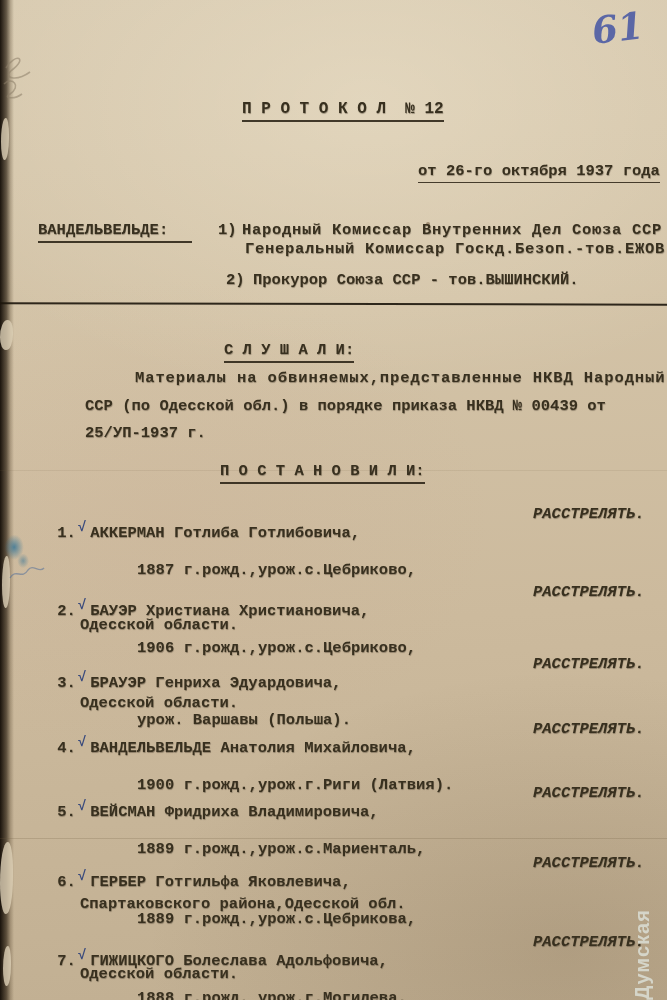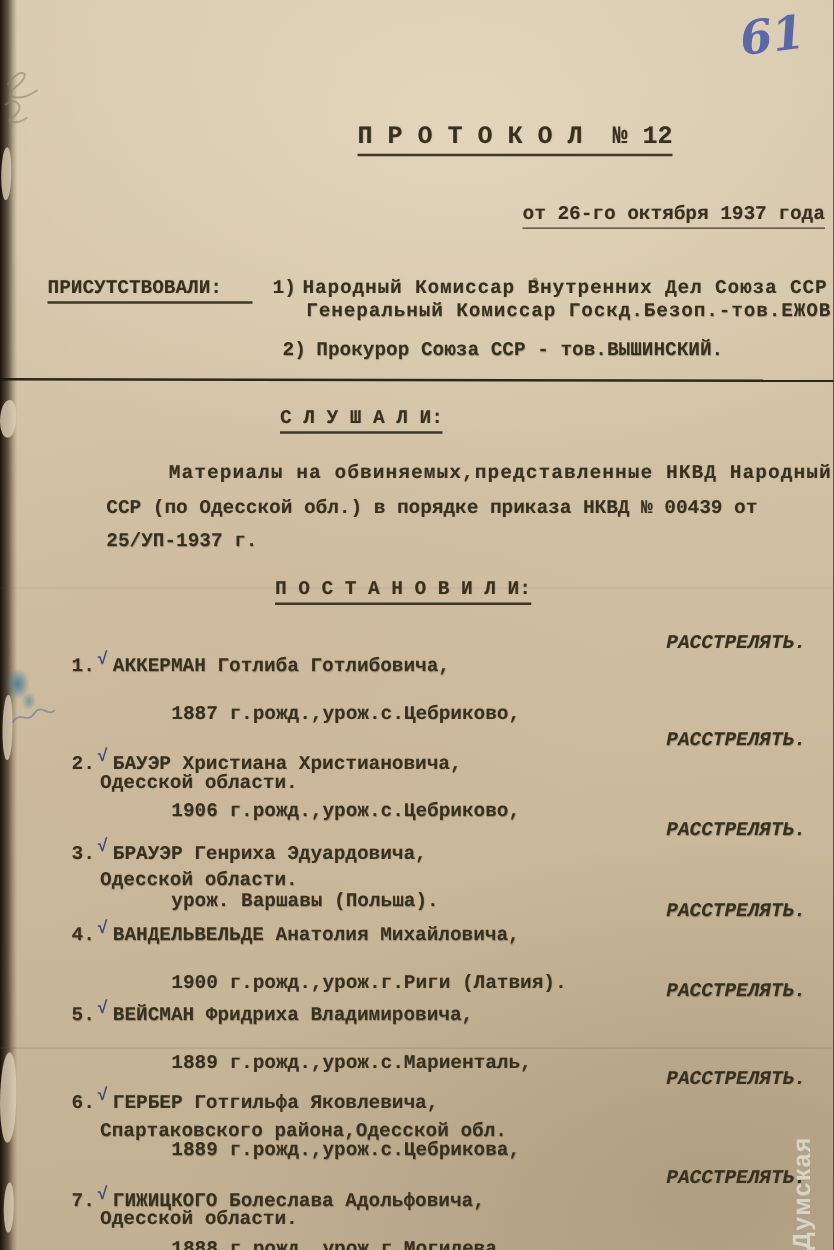--- a/index.html
+++ b/index.html
@@ -34,35 +34,35 @@
   .t {
     position:absolute; color:#38301f; font-weight:bold;
     font-size:15.5px; line-height:19px; white-space:pre;
     text-shadow:0.4px 0.5px 0.7px rgba(56,46,32,0.38);
   }
   .u { border-bottom:2px solid rgba(42,34,20,0.88); padding-bottom:2px; }
   .u1 { border-bottom:1.5px solid rgba(42,34,20,0.85); padding-bottom:2px; }
   .wide { letter-spacing:0.7px; }
   .wider { letter-spacing:0.9px; }
 
-  .title { left:242px; top:100px; font-size:20px;margin-left:44px; }
+  .title { left:242px; top:100px; font-size:16px; }
   .date  { left:418px; top:162px; }
 
   .att-label { left:38px;  top:221px; }
   .att-label .u { padding-right:24px; }
   .att-num1  { left:218px; top:221px; }
   .att-l1a   { left:242px; top:221px; }
   .att-l1b   { left:245px; top:240px; }
   .att-num2  { left:226px; top:271px; }
   .att-l2a   { left:253px; top:271px; }
 
   .rule { position:absolute; left:0; right:0; top:303px; height:2px;
           background:rgba(28,21,11,0.9); transform:rotate(0.12deg); }
 
-  .heard-h    { left:224px; top:325px; }
+  .heard-h    { left:224px; top:341px; }
   .para1 { left:135px; top:369px; }
   .para2 { left:85px;  top:397px; }
   .para3 { left:85px;  top:424px; }
   .resolved-h { left:220px; top:462px; }
 
   .entry { position:absolute; left:20px; right:0; color:#38301f; font-weight:bold;
            font-size:15.5px; line-height:18.5px; white-space:pre;
            text-shadow:0.4px 0.5px 0.7px rgba(56,46,32,0.38); }
   .entry .num { display:inline-block; }
   .entry .check { position:relative; top:-6px; color:#394a7d; font-size:14px;
@@ -109,21 +109,21 @@
   <div class="blot"></div>
   <svg class="bluescribble" width="40" height="28" viewBox="0 0 40 28">
     <path d="M4 20 C 10 10, 16 22, 22 12 C 27 5, 33 16, 38 10" fill="none" stroke="#4a6a9a" stroke-width="1.4"></path>
   </svg>
 
   <div class="handnum">61</div>
 
   <div class="t title"><span class="u">П Р О Т О К О Л  № 12</span></div>
   <div class="t date"><span class="u1">от 26-го октября 1937 года</span></div>
 
-  <div class="t att-label"><span class="u">ПРИСУТСТВОВАЛИ:</span></div>
+  <div class="t att-label"><span class="u">ВАНДЕЛЬВЕЛЬДЕ:</span></div>
   <div class="t att-num1">1)</div>
   <div class="t att-l1a wide">Народный Комиссар Внутренних Дел Союза ССР</div>
   <div class="t att-l1b wide">Генеральный Комиссар Госкд.Безоп.-тов.ЕЖОВ</div>
   <div class="t att-num2">2)</div>
   <div class="t att-l2a">Прокурор Союза ССР - тов.ВЫШИНСКИЙ.</div>
 
   <div class="rule"></div>
 
   <div class="t heard-h"><span class="u">С Л У Ш А Л И:</span></div>
   <div class="t para1 wider">Материалы на обвиняемых,представленные НКВД Народный</div>

